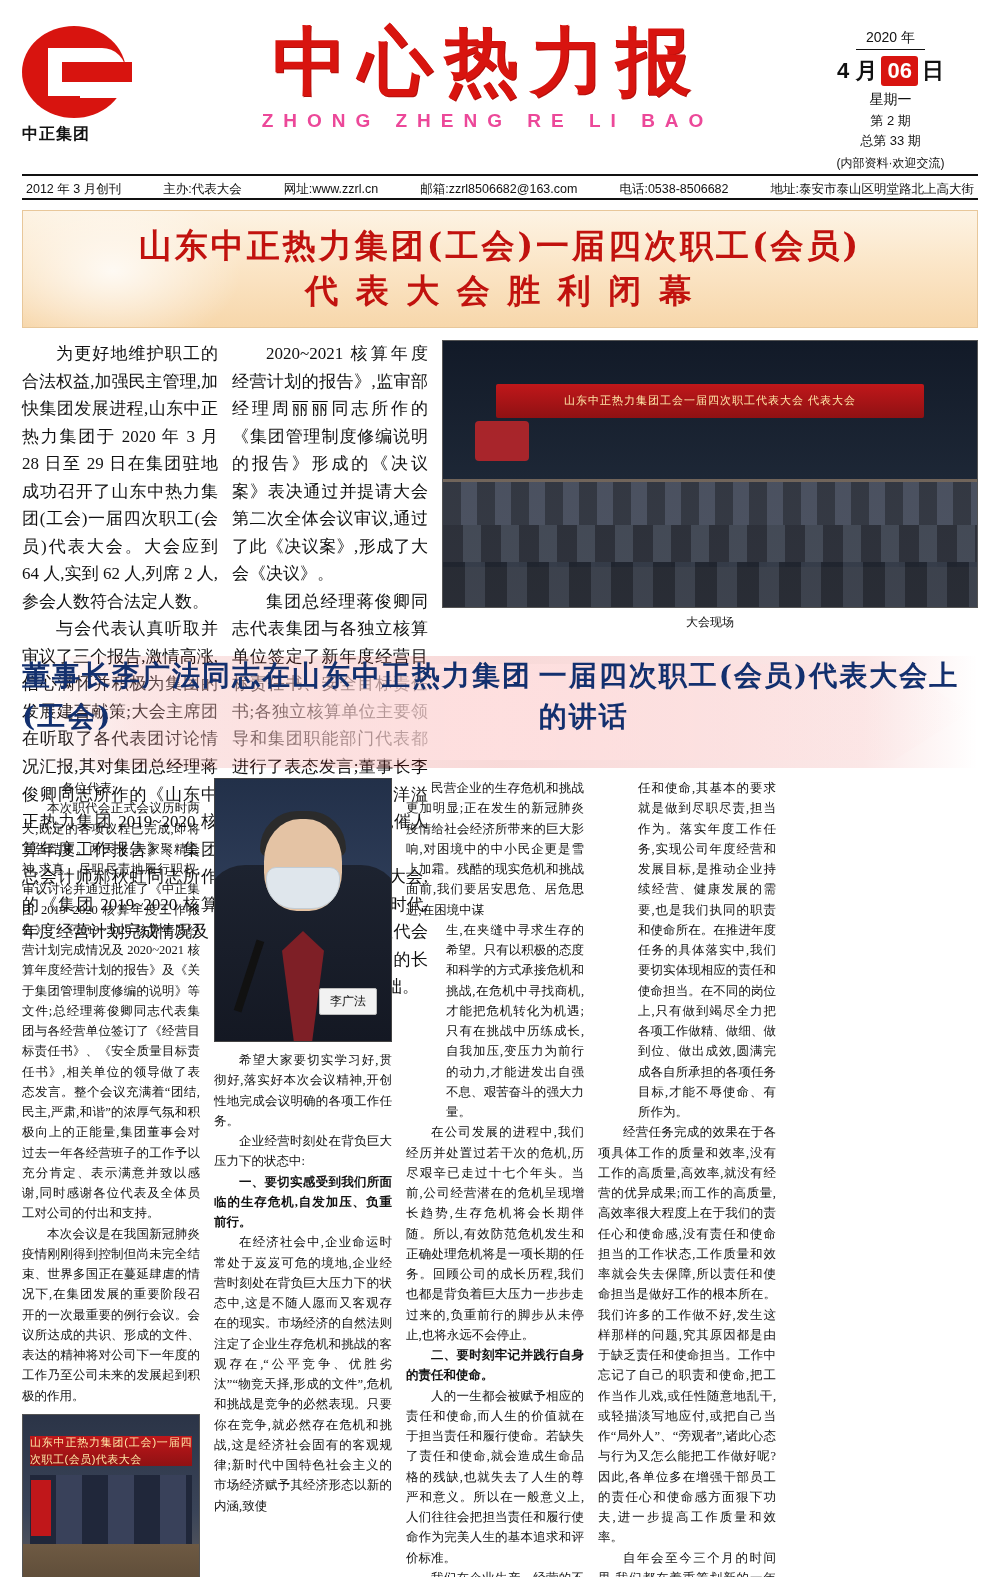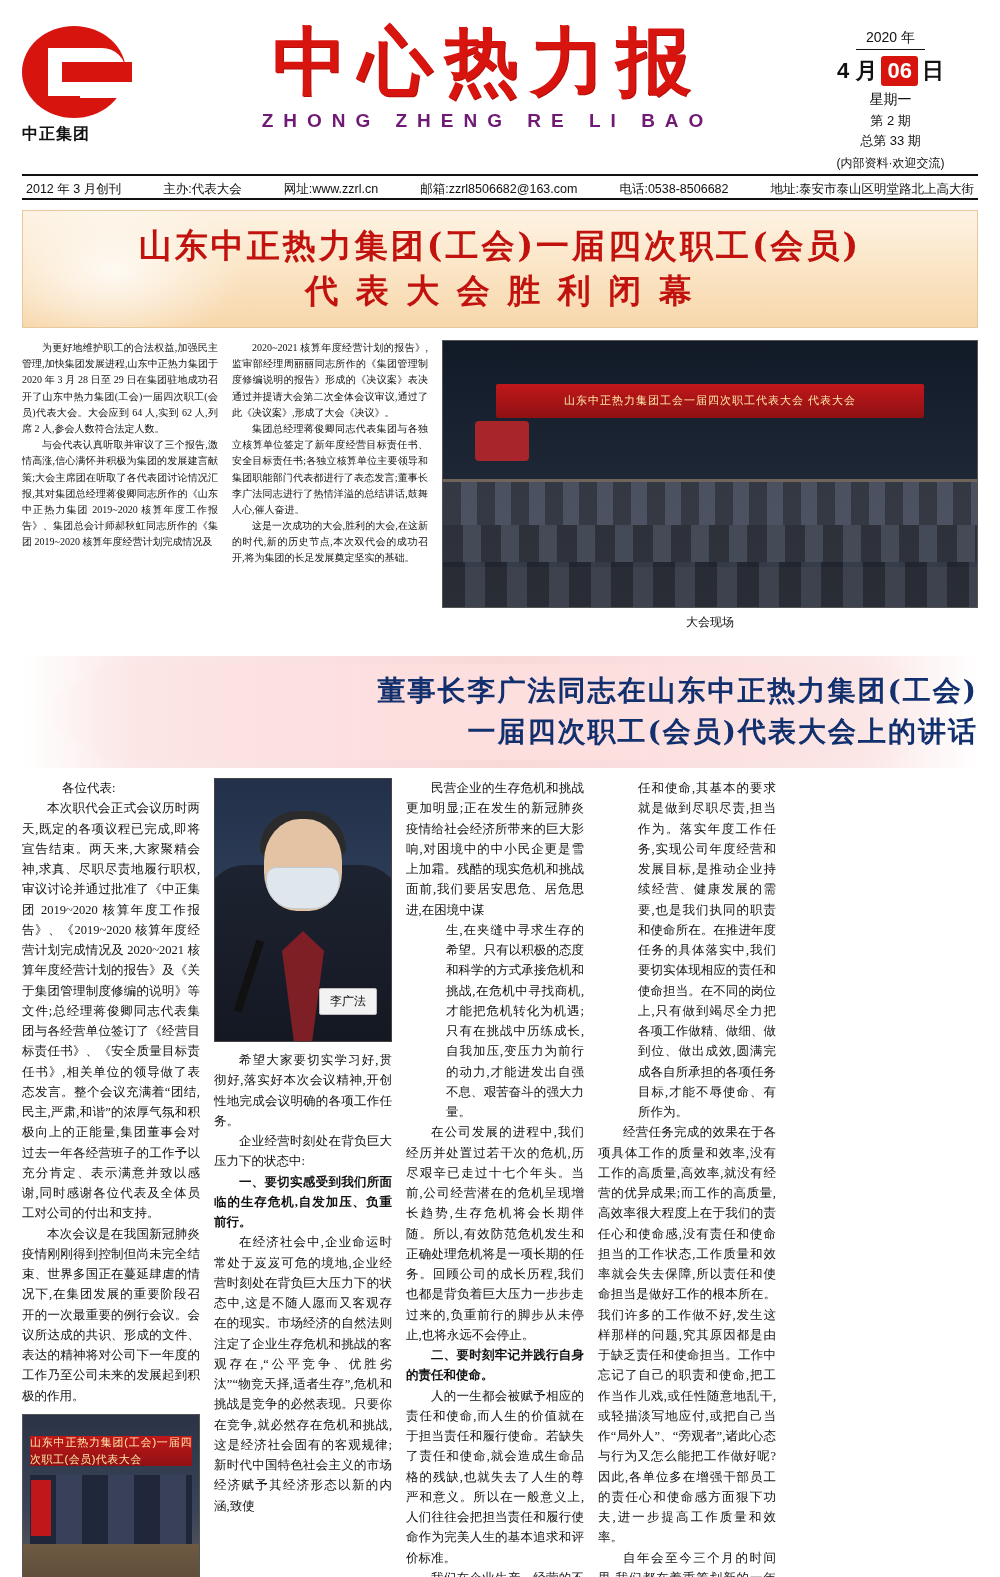--- a/index.html
+++ b/index.html
@@ -36,21 +36,21 @@
   }
   .logo-text { margin-top: 6px; font-size: 16px; font-weight: bold; letter-spacing: 1px; color: #111; font-family: "Liberation Sans", sans-serif; }
 
   .title-block { flex: 1 1 auto; text-align: center; padding-top: 6px; }
   .paper-title {
     font-size: 74px; line-height: 1.0; color: #d8140f; font-weight: bold;
     letter-spacing: 12px; font-family: "DejaVu Serif", serif;
     text-shadow: 1px 1px 0 #b3100c;
   }
   .paper-title-pinyin {
-    margin-top: 12px; font-size: 19px; letter-spacing: 10px; color: #701a75;
+    margin-top: 12px; font-size: 19px; letter-spacing: 10px; color: #ec4899;
     font-family: "Liberation Sans", sans-serif; font-weight: bold;
   }
 
   .date-block { width: 175px; flex: 0 0 175px; text-align: center; font-family: "Liberation Sans", sans-serif; padding-top: 10px; }
   .date-year { font-size: 14px; border-bottom: 1px solid #111; display: inline-block; padding: 0 10px 2px 10px; }
   .date-main { margin-top: 6px; font-size: 22px; font-weight: bold; display: flex; align-items: center; justify-content: center; gap: 4px; }
   .date-day-box { background: #d8140f; color: #fff; padding: 2px 6px; border-radius: 3px; }
   .date-week { margin-top: 5px; font-size: 14px; }
   .date-issue { margin-top: 3px; font-size: 13px; }
   .date-total { margin-top: 2px; font-size: 13px; }
@@ -77,21 +77,21 @@
     content: ""; position: absolute; left: -40px; top: -20px; width: 260px; height: 160px;
     background: radial-gradient(ellipse at center, rgba(255,255,255,.8), rgba(255,255,255,0) 70%);
   }
   .banner-line {
     font-size: 33px; font-weight: bold; color: #c1120e; letter-spacing: 3px;
     line-height: 1.35; z-index: 2; font-family: "DejaVu Serif", serif;
   }
 
   
   .art1 { margin-top: 12px; display: flex; gap: 14px; height: 300px; }
-  .art1 .col { width: 196px; flex: 0 0 196px; font-size: 10px; line-height: 1.62; text-align: justify; }
+  .art1 .col { width: 196px; flex: 0 0 196px; font-size: 17px; line-height: 1.62; text-align: justify; }
   .art1 .photo-wrap { flex: 1 1 auto; display: flex; flex-direction: column; }
   .photo {
     width: 100%; height: 268px; position: relative; overflow: hidden;
     background: linear-gradient(180deg,#2a3242 0%, #394458 30%, #6c6257 60%, #8e8276 100%);
     border: 1px solid #555;
   }
   .photo .stage-banner {
     position: absolute; left: 10%; top: 16%; width: 80%; height: 34px;
     background: linear-gradient(180deg,#c0171a,#8f1113);
     color: #ffe9a8; font-size: 11px; letter-spacing: 1px;
@@ -109,21 +109,21 @@
   .photo .r2 { bottom: 15%; background: repeating-linear-gradient(90deg,#262b36 0 20px,#3e4654 20px 38px); }
   .photo .r3 { bottom: 0%; height: 17%; background: repeating-linear-gradient(90deg,#1f242e 0 22px,#353c49 22px 42px); }
   .photo .emblem {
     position: absolute; left: 6%; top: 30%; width: 54px; height: 40px; background: #b8262a; border-radius: 4px; opacity:.9;
   }
   .caption { text-align: center; font-size: 12px; margin-top: 6px; font-family: "Liberation Sans", sans-serif; }
 
   
   .sec2-head {
     margin-top: 16px; position: relative; height: 112px;
-    display: flex; flex-direction: column; align-items: flex-end; justify-content: center;
+    display: flex; flex-direction: row; align-items: flex-start; justify-content: center;
     background:
       linear-gradient(90deg, rgba(214,20,15,0) 0%, rgba(214,20,15,.10) 12%, rgba(214,20,15,.16) 50%, rgba(214,20,15,.10) 88%, rgba(214,20,15,0) 100%);
   }
   .sec2-head .lozenge {
     position: absolute; left: 50%; top: 50%; transform: translate(-50%,-50%) ;
     width: 940px; height: 96px;
     background: linear-gradient(90deg, rgba(255,230,230,0), rgba(255,224,224,.85), rgba(255,230,230,0));
     clip-path: polygon(0 50%, 8% 0, 92% 0, 100% 50%, 92% 100%, 8% 100%);
   }
   .sec2-line { position: relative; z-index: 2; font-size: 28px; font-weight: bold; color: #13306e; letter-spacing: 2px; line-height: 1.45; font-family: "DejaVu Serif", serif; }
@@ -274,21 +274,21 @@
         <div class="shirt"></div>
         <div class="hair"></div>
         <div class="head"></div>
         <div class="mask"></div>
         <div class="mic"></div>
         <div class="nameplate">李广法</div>
       </div>
       <p>希望大家要切实学习好,贯彻好,落实好本次会议精神,开创性地完成会议明确的各项工作任务。</p>
       <p>企业经营时刻处在背负巨大压力下的状态中:</p>
       <p class="bold">一、要切实感受到我们所面临的生存危机,自发加压、负重前行。</p>
-      <p>在经济社会中,企业命运时常处于岌岌可危的境地,企业经营时刻处在背负巨大压力下的状态中,这是不随人愿而又客观存在的现实。市场经济的自然法则注定了企业生存危机和挑战的客观存在,“公平竞争、优胜劣汰”“物竞天择,适者生存”,危机和挑战是竞争的必然表现。只要你在竞争,就必然存在危机和挑战,这是经济社会固有的客观规律;新时代中国特色社会主义的市场经济赋予其经济形态以新的内涵,致使</p>
+      <p>在经济社会中,企业命运时常处于岌岌可危的境地,企业经营时刻处在背负巨大压力下的状态中,这是不随人愿而又客观存在的现实。市场经济的自然法则注定了企业生存危机和挑战的客观存在,“公平竞争、优胜劣汰”“物竞天择,形成的文件”,危机和挑战是竞争的必然表现。只要你在竞争,就必然存在危机和挑战,这是经济社会固有的客观规律;新时代中国特色社会主义的市场经济赋予其经济形态以新的内涵,致使</p>
     </div>
 
     <div class="col">
       <p>民营企业的生存危机和挑战更加明显;正在发生的新冠肺炎疫情给社会经济所带来的巨大影响,对困境中的中小民企更是雪上加霜。残酷的现实危机和挑战面前,我们要居安思危、居危思进,在困境中谋</p>
       <p class="nohead">生,在夹缝中寻求生存的希望。只有以积极的态度和科学的方式承接危机和挑战,在危机中寻找商机,才能把危机转化为机遇;只有在挑战中历练成长,自我加压,变压力为前行的动力,才能进发出自强不息、艰苦奋斗的强大力量。</p>
       <p>在公司发展的进程中,我们经历并处置过若干次的危机,历尽艰辛已走过十七个年头。当前,公司经营潜在的危机呈现增长趋势,生存危机将会长期伴随。所以,有效防范危机发生和正确处理危机将是一项长期的任务。回顾公司的成长历程,我们也都是背负着巨大压力一步步走过来的,负重前行的脚步从未停止,也将永远不会停止。</p>
       <p class="bold">二、要时刻牢记并践行自身的责任和使命。</p>
       <p>人的一生都会被赋予相应的责任和使命,而人生的价值就在于担当责任和履行使命。若缺失了责任和使命,就会造成生命品格的残缺,也就失去了人生的尊严和意义。所以在一般意义上,人们往往会把担当责任和履行使命作为完美人生的基本追求和评价标准。</p>
       <p>我们在企业生产、经营的不同岗位上,为企业生存和发展肩负着相应的责</p>
     </div>

